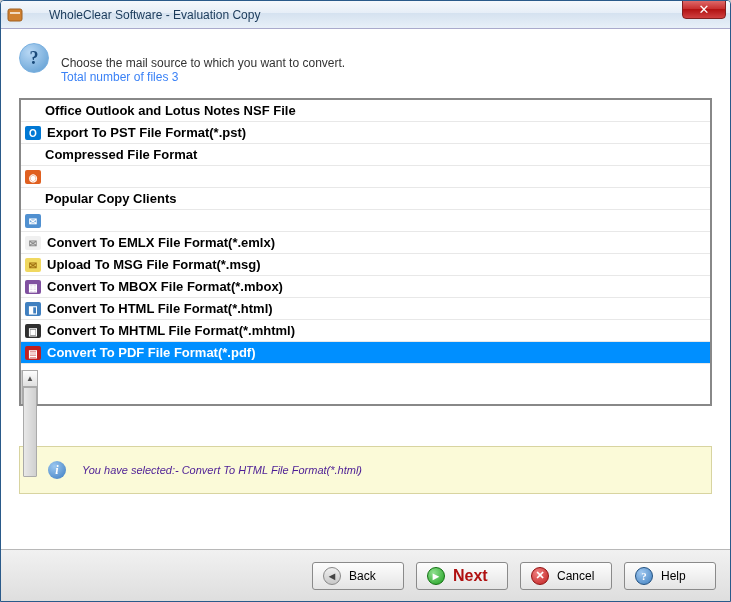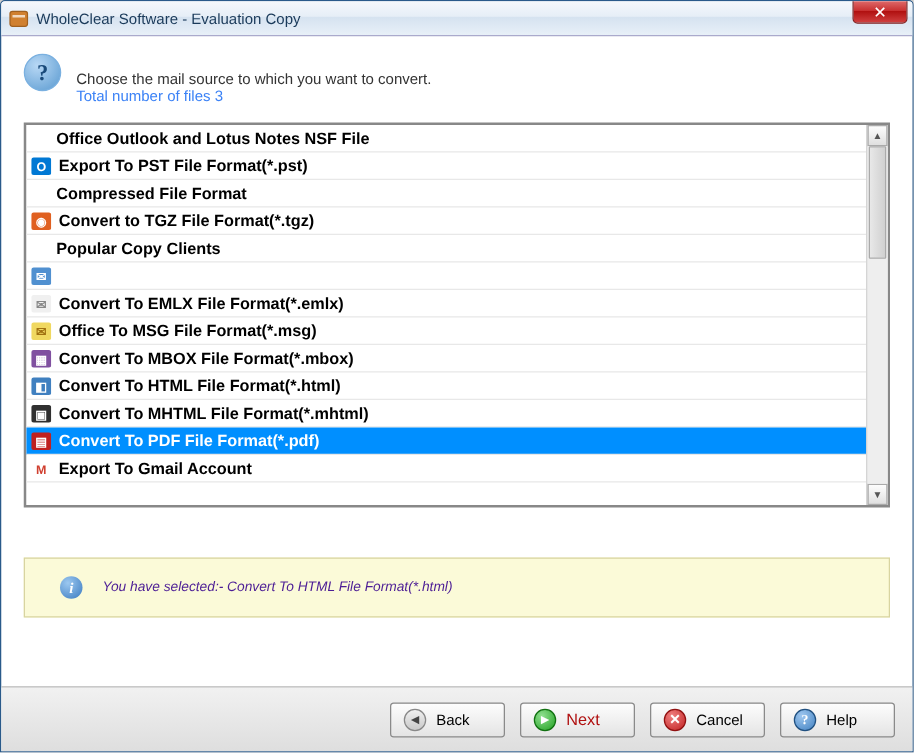--- a/index.html
+++ b/index.html
@@ -1,49 +1,49 @@
 <!DOCTYPE html>
 <html><head>
 <meta charset="utf-8">
 <style>
 * { margin: 0; padding: 0; box-sizing: border-box; }
 body { font-family: Tahoma, Arial, sans-serif; font-size: 12px; background: #ccc; }
 .window { width: 731px; height: 602px; background: #fff; border: 1px solid #2a5a8a; border-radius: 4px 4px 0 0; overflow: hidden; position: relative; }
-.titlebar { height: 28px; background: linear-gradient(to bottom, #f5f8fc 0%, #e6eef7 45%, #d5e2f0 46%, #e8f0f8 100%); border-bottom: 1px solid #aac; display: flex; align-items: center; padding: 0 6px; position: relative; }
+.titlebar { height: 28px; background: linear-gradient(to bottom, #f5f8fc 0%, #e6eef7 45%, #d5e2f0 46%, #e8f0f8 100%); border-bottom: 1px solid #aac; display: flex; align-items: center; padding: 0 6px; position: relative; gap: 20px; }
 .titlebar-icon { width: 16px; height: 16px; margin-right: 6px; }
 .titlebar-text { color: #1a3a5a; font-size: 12px; flex: 1; }
 .close-btn { position: absolute; right: 4px; top: -2px; width: 44px; height: 20px; background: linear-gradient(to bottom, #e07070 0%, #c83030 48%, #b01010 50%, #d04040 100%); border: 1px solid #802020; border-radius: 0 0 4px 4px; color: #fff; display: flex; align-items: center; justify-content: center; cursor: pointer; font-size: 13px; box-shadow: inset 0 1px 0 rgba(255,255,255,0.3); }
 .content { padding: 14px 18px 0 18px; height: calc(100% - 28px - 52px); }
 .header-row { display: flex; align-items: flex-start; gap: 12px; margin-bottom: 14px; }
 .help-circle { width: 30px; height: 30px; border-radius: 50%; background: radial-gradient(circle at 35% 30%, #b8d8f5, #5a9ad0); display: flex; align-items: center; justify-content: center; color: #1a4a7a; font-weight: bold; font-size: 18px; border: 1px solid #7ab0e0; font-family: Georgia, serif; }
 .header-text { padding-top: 2px; }
 .header-line1 { color: #333; font-size: 12px; margin-top: 11px; }
 .header-line2 { color: #3b82f6; font-size: 12px; }
-.listbox { border: 2px solid #888; height: 308px; position: relative; display: flex; background: #fff; }
+.listbox { border: 2px solid #888; height: 308px; position: relative; display: flex; background: #fff; flex-direction: column; }
 .list-inner { flex: 1; overflow: hidden; }
 .list-row { display: flex; align-items: center; height: 22px; padding: 0 4px; border-bottom: 1px solid #e8e8e8; cursor: default; }
 .list-row.header-row-item { font-weight: bold; color: #000; font-size: 13px; padding-left: 24px; }
 .list-row.option { color: #000; font-size: 13px; font-weight: bold; }
 .list-row.option .row-icon { width: 16px; height: 16px; margin-right: 6px; flex-shrink: 0; }
 .list-row.selected { background: #008fff; color: #fff; }
 .scrollbar { width: 17px; background: #f0f0f0; border-left: 1px solid #ccc; display: flex; flex-direction: column; }
 .sb-btn { height: 17px; background: linear-gradient(to bottom, #fdfdfd, #e0e0e0); border: 1px solid #aaa; display: flex; align-items: center; justify-content: center; font-size: 8px; color: #555; cursor: pointer; }
 .sb-track { flex: 1; background: #eee; position: relative; }
 .sb-thumb { position: absolute; left: 1px; right: 1px; top: 0; height: 90px; background: linear-gradient(to right, #e8e8e8, #d0d0d0); border: 1px solid #aaa; border-radius: 1px; }
 .info-bar { margin-top: 40px; background: #fbfad8; border: 1px solid #d8d4a0; height: 48px; display: flex; align-items: center; padding: 0 28px; gap: 16px; }
 .info-icon { width: 18px; height: 18px; border-radius: 50%; background: radial-gradient(circle at 35% 30%, #9cc8f0, #3a7ac0); color: #fff; display: flex; align-items: center; justify-content: center; font-weight: bold; font-style: italic; font-family: Georgia, serif; font-size: 12px; }
 .info-text { color: #4c1d95; font-size: 11px; font-style: italic; }
 .footer { position: absolute; bottom: 0; left: 0; right: 0; height: 52px; background: linear-gradient(to bottom, #f1f1f1, #dedede); border-top: 1px solid #b8b8b8; display: flex; align-items: center; justify-content: flex-end; gap: 12px; padding: 0 14px; }
 .btn { height: 28px; min-width: 92px; background: linear-gradient(to bottom, #fdfdfd, #e4e4e4); border: 1px solid #8a8a8a; border-radius: 3px; display: flex; align-items: center; padding: 0 10px; gap: 8px; cursor: pointer; font-size: 12px; font-family: inherit; }
 .btn-icon { width: 18px; height: 18px; border-radius: 50%; display: flex; align-items: center; justify-content: center; font-size: 11px; }
 .btn-icon.back { background: linear-gradient(to bottom, #f0f0f0, #c8c8c8); border: 1px solid #888; color: #444; }
 .btn-icon.next { background: radial-gradient(circle at 35% 30%, #90e090, #20a020); border: 1px solid #107010; color: #fff; font-weight: bold; }
 .btn-icon.cancel { background: radial-gradient(circle at 35% 30%, #f08080, #c02020); border: 1px solid #901010; color: #fff; font-weight: bold; }
 .btn-icon.help { background: radial-gradient(circle at 35% 30%, #a0c8f0, #4080c0); border: 1px solid #205080; color: #fff; font-weight: bold; font-family: Georgia, serif; }
-.btn-label.next { color: #b01010; font-weight: normal; font-size: 13px; }
+.btn-label.next { color: #b01010; font-weight: bold; font-size: 16px; }
 .row-icon svg { width: 16px; height: 16px; display: block; }
 </style>
 </head>
 <body>
 
 <div class="window">
   <div class="titlebar">
     <span class="titlebar-icon">
       <svg viewBox="0 0 16 16">
           <rect x="1" y="2" width="14" height="12" rx="2" fill="#d08030" stroke="#a06020"></rect>
@@ -82,21 +82,20 @@
           <div class="list-row header-row-item">
             <span>Compressed File Format</span>
           </div>
           <div class="list-row option">
             <span class="row-icon">
               <svg viewBox="0 0 16 16">
                 <rect x="0" y="1" width="16" height="14" rx="2" fill="#e06020"></rect>
                 <text x="8" y="12" text-anchor="middle" font-size="10" font-weight="bold" fill="#fff">◉</text>
               </svg>
             </span>
-            <span>Convert to TGZ File Format(*.tgz)</span>
           </div>
           <div class="list-row header-row-item">
             <span>Popular Copy Clients</span>
           </div>
           <div class="list-row option">
             <span class="row-icon">
               <svg viewBox="0 0 16 16">
                 <rect x="0" y="1" width="16" height="14" rx="2" fill="#5090d0"></rect>
                 <text x="8" y="12" text-anchor="middle" font-size="10" font-weight="bold" fill="#fff">✉</text>
               </svg>
@@ -111,21 +110,21 @@
             </span>
             <span>Convert To EMLX File Format(*.emlx)</span>
           </div>
           <div class="list-row option">
             <span class="row-icon">
               <svg viewBox="0 0 16 16">
                 <rect x="0" y="1" width="16" height="14" rx="2" fill="#f0d860"></rect>
                 <text x="8" y="12" text-anchor="middle" font-size="10" font-weight="bold" fill="#a07010">✉</text>
               </svg>
             </span>
-            <span>Office To MSG File Format(*.msg)</span>
+            <span>Upload To MSG File Format(*.msg)</span>
           </div>
           <div class="list-row option">
             <span class="row-icon">
               <svg viewBox="0 0 16 16">
                 <rect x="0" y="1" width="16" height="14" rx="2" fill="#8050a0"></rect>
                 <text x="8" y="12" text-anchor="middle" font-size="10" font-weight="bold" fill="#fff">▦</text>
               </svg>
             </span>
             <span>Convert To MBOX File Format(*.mbox)</span>
           </div>

